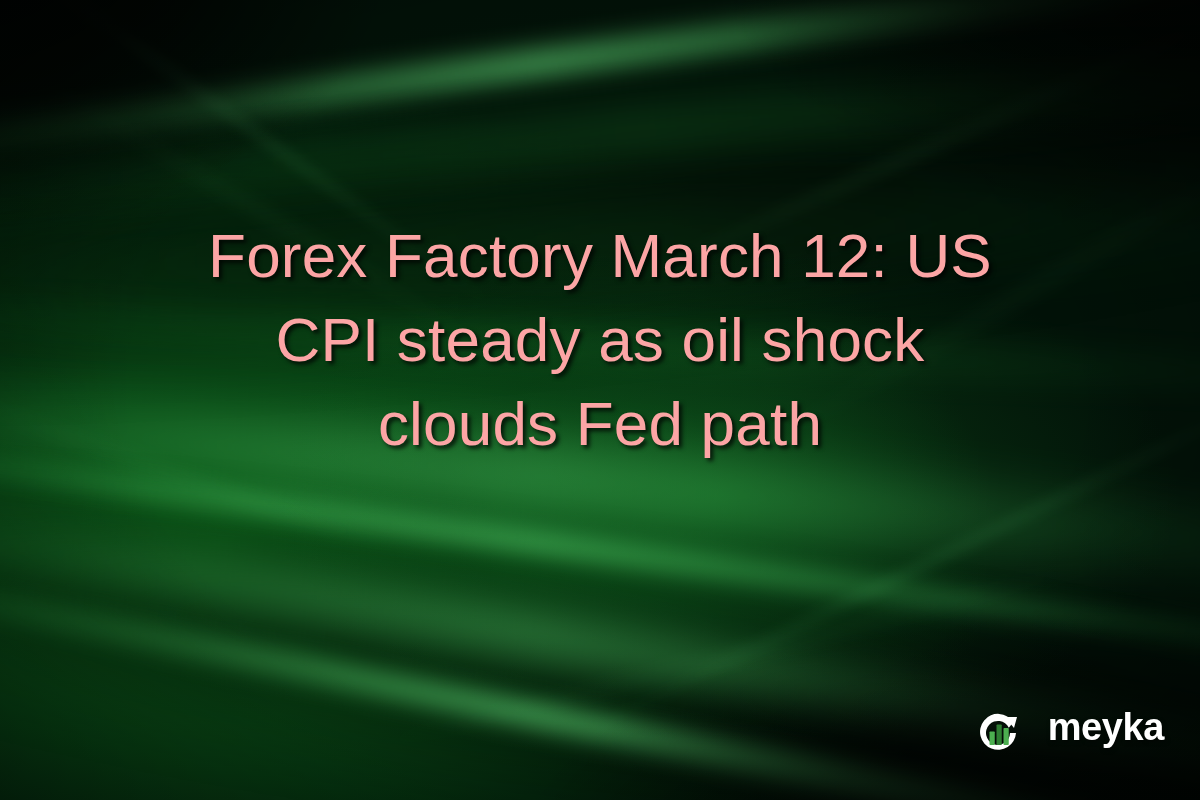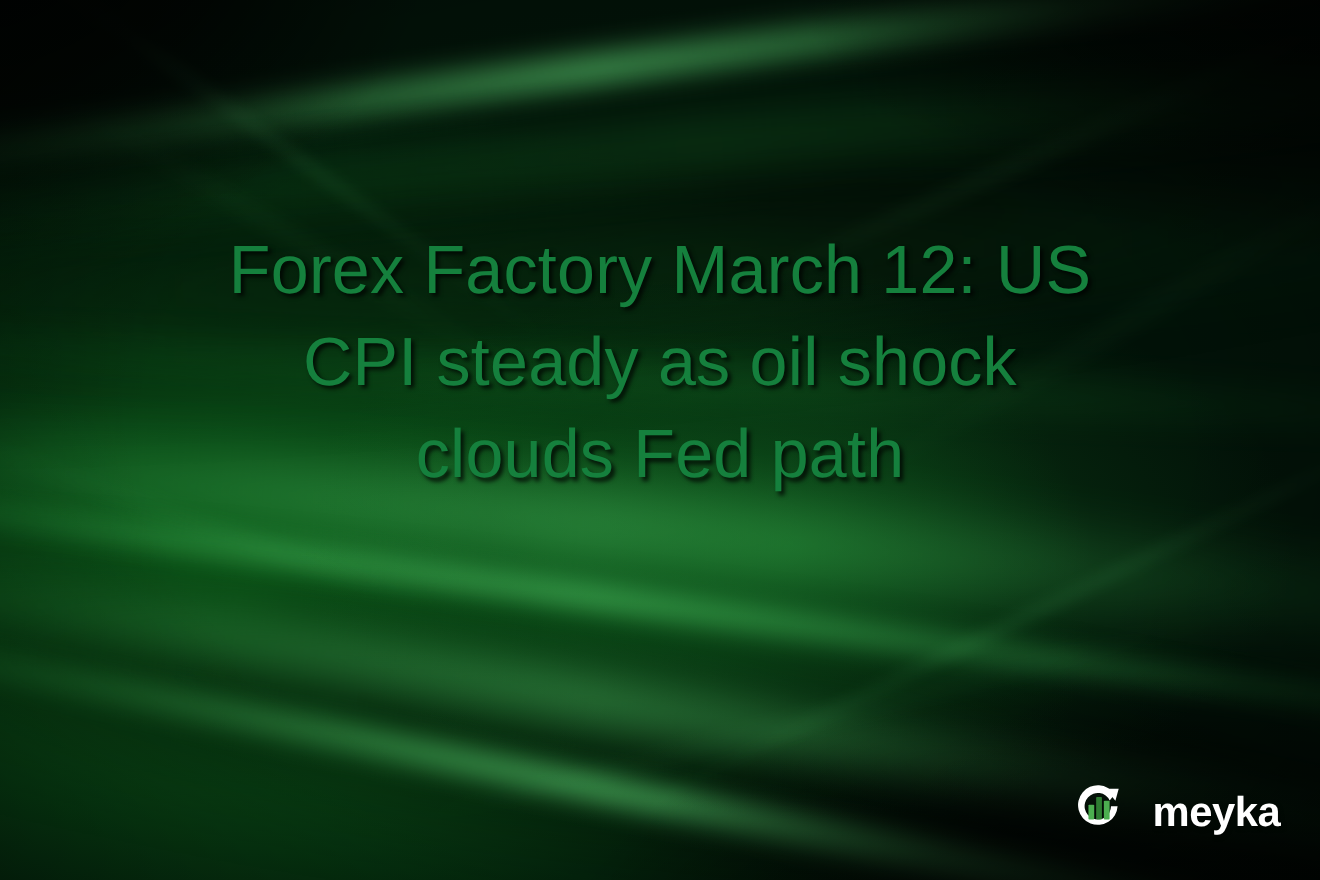--- a/index.html
+++ b/index.html
@@ -107,39 +107,39 @@
 
   #bg-vignette {
     background: radial-gradient(ellipse 900px 620px at 50% 50%, rgba(0,0,0,0) 52%, rgba(0,0,0,0.45) 100%);
   }
 
   
   #headline {
     position: absolute;
     left: 0;
     right: 0;
-    top: 162px;
+    top: 172px;
     padding: 0 70px;
     text-align: center;
-    color: #15803d;
+    color: #fca5a5;
     font-size: 62px;
     line-height: 1.36;
     font-weight: 400;
     letter-spacing: 0.2px;
     text-shadow: 3px 3px 4px rgba(0,0,0,0.78);
     white-space: pre-line;
   }
 
   
   #logo {
     position: absolute;
     right: 36px;
     bottom: 42px;
     display: flex;
-    align-items: flex-end;
+    align-items: flex-start;
     gap: 24px;
   }
   #logo-mark { display: block; }
   #logo-wordmark {
     color: #ffffff;
     font-size: 38px;
     font-weight: 700;
     letter-spacing: -0.4px;
     line-height: 1;
     text-shadow: 1px 2px 4px rgba(0,0,0,0.55);

